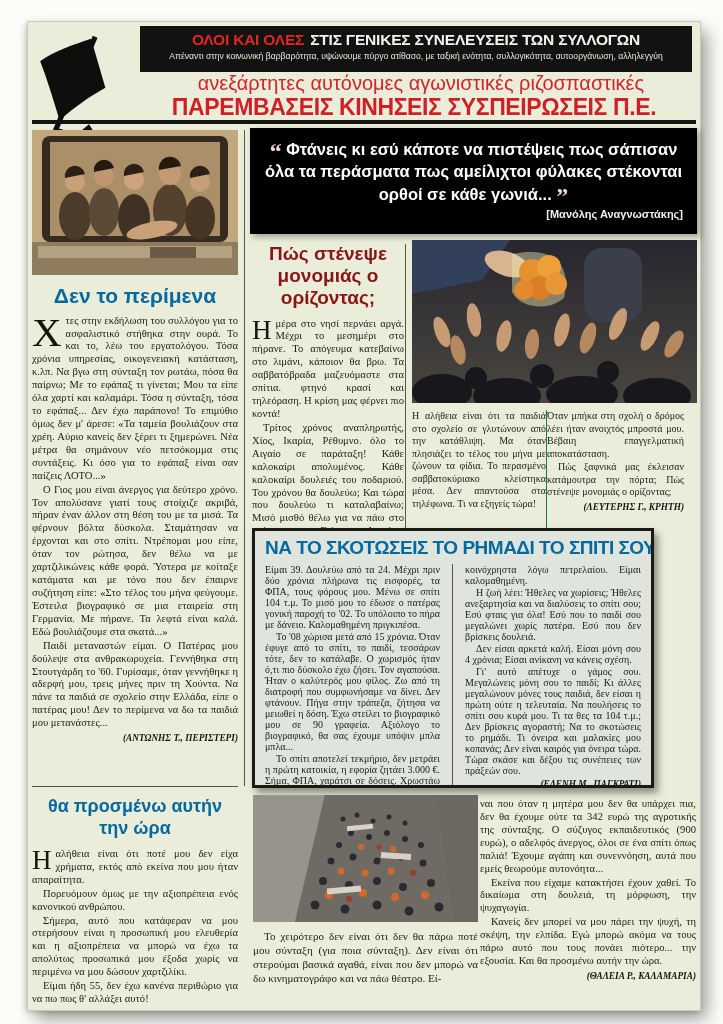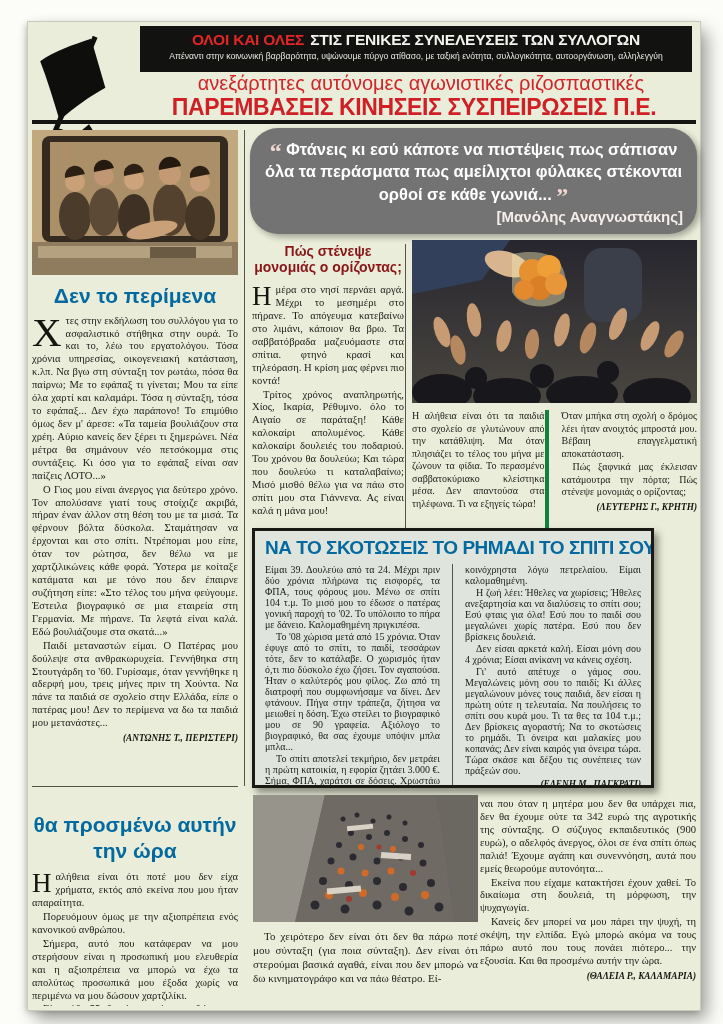--- a/index.html
+++ b/index.html
@@ -35,44 +35,44 @@
   .sig{text-align:right;font-weight:bold;font-style:italic;font-size:9.3px;margin-top:3px;color:#15140f;}
   .headline{font-family:"Liberation Sans", sans-serif;font-weight:bold;color:#0369a1;
             text-align:center;}
 
   
   .left-top{left:4px;top:108px;width:206px;height:656px;overflow:hidden;}
   .photo-train{width:206px;height:145px;display:block;}
   .h-den{font-size:21px;margin:8px 0 6px 0;}
   .left-hr{left:4px;top:764px;width:206px;height:1px;background:#55524a;}
   .left-bottom{left:4px;top:772px;width:206px;height:212px;overflow:hidden;}
-  .h-prosmeno{font-size:21px;margin:18px 0 8px 0;}
+  .h-prosmeno{font-size:18px;margin:2px 0 8px 0;}
 
   
   .vdiv{width:1px;background:#56534a;}
   .v1{left:216px;top:108px;height:656px;}
   .v2{left:377px;top:222px;height:286px;}
 
   
-  .quote-box{left:222px;top:106px;width:447px;height:106px;background:#737373;color:#fff;
+  .quote-box{left:222px;top:106px;width:447px;height:106px;background:#000000;color:#fff;
              font-family:"Liberation Sans", sans-serif;box-sizing:border-box;
-             padding:10px 14px 6px 14px;box-shadow:3px 3px 6px rgba(30,20,15,.35);border-radius:28px;}
+             padding:10px 14px 6px 14px;box-shadow:3px 3px 6px rgba(30,20,15,.35);}
   .quote-text{font-size:16.5px;font-weight:bold;text-align:center;line-height:1.35;}
   .qmark{font-family:"Liberation Serif", serif;font-size:24px;line-height:0;vertical-align:-4px;color:#f3d8d2;}
-  .quote-author{font-size:15px;font-weight:bold;text-align:right;margin-top:3px;color:#f6eeea;}
+  .quote-author{font-size:11px;font-weight:bold;text-align:right;margin-top:3px;color:#f6eeea;}
 
   
   .mid-col{left:224px;top:221px;width:152px;height:290px;overflow:hidden;}
-  .h-orizontas{font-size:14px;color:#8a1417;line-height:1.15;margin:0 0 9px 0;}
+  .h-orizontas{font-size:19px;color:#8a1417;line-height:1.15;margin:0 0 9px 0;}
 
   
   .photo-oranges{left:384px;top:218px;width:285px;height:163px;display:block;}
   .subcols{left:384px;top:388px;width:285px;height:120px;display:flex;}
   .subcol-a{width:134px;}
-  .subcol-b{width:137px;border-left:4px solid #15803d;padding-left:13px;}
+  .subcol-b{width:137px;border-left:1px solid #15803d;}
   .subcols .bodytext,.subcol-a,.subcol-b{font-size:10px;line-height:1.25;}
 
   
   .kill-box{left:224px;top:506px;width:402px;height:260px;background:#dfe5dd;
             border:3px solid #1a1914;box-sizing:border-box;padding:5px 10px 4px 10px;
             box-shadow:4px 5px 7px rgba(50,50,42,.5);overflow:hidden;}
   .h-box{font-size:19px;letter-spacing:-0.5px;margin:1px 0 5px 0;white-space:nowrap;}
   .box-cols{display:flex;}
   .box-col-l{width:203px;}
   .box-col-r{width:204px;border-left:1px solid #56534a;padding-left:12px;margin-left:12px;}

